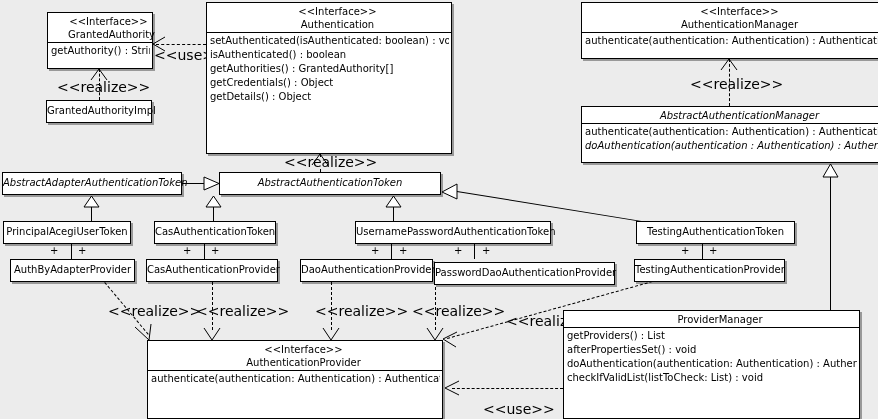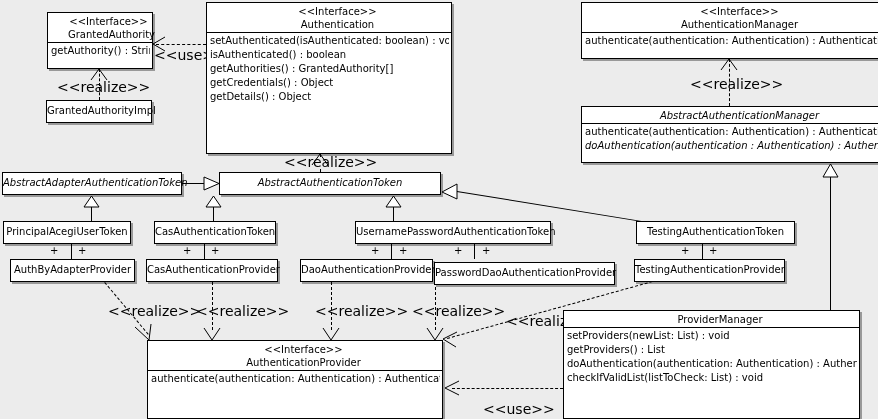--- a/index.html
+++ b/index.html
@@ -347,22 +347,22 @@
   <svg class="arrow-svg" style="left:437px; top:330px; width:22px; height:20px;">
     <polyline points="20,2 6,9 19,17" fill="none" stroke="#000" stroke-width="1"></polyline>
   </svg>
   <div class="label" style="left:506px; top:316px;">&lt;&lt;realize&gt;&gt;</div>
 
   <div class="uml-box" style="left:563px; top:310px; width:297px; height:109px;">
     <div class="uml-header">
       <span class="cname">ProviderManager</span>
     </div>
     <div class="uml-compartment">
-      <div class="uml-feature">setProviders(newList: List) : void</div>
       <div class="uml-feature">getProviders() : List</div>
+      <div class="uml-feature">afterPropertiesSet() : void</div>
       <div class="uml-feature">doAuthentication(authentication: Authentication) : Authentication</div>
       <div class="uml-feature">checkIfValidList(listToCheck: List) : void</div>
     </div>
   </div>
 
   <div class="dash-h" style="left:452px; top:388px; width:111px;"></div>
   <svg class="arrow-svg" style="left:441px; top:380px; width:20px; height:18px;">
     <polyline points="18,1 4,8 18,15" fill="none" stroke="#000" stroke-width="1"></polyline>
   </svg>
   <div class="label" style="left:483px; top:404px;">&lt;&lt;use&gt;&gt;</div>

